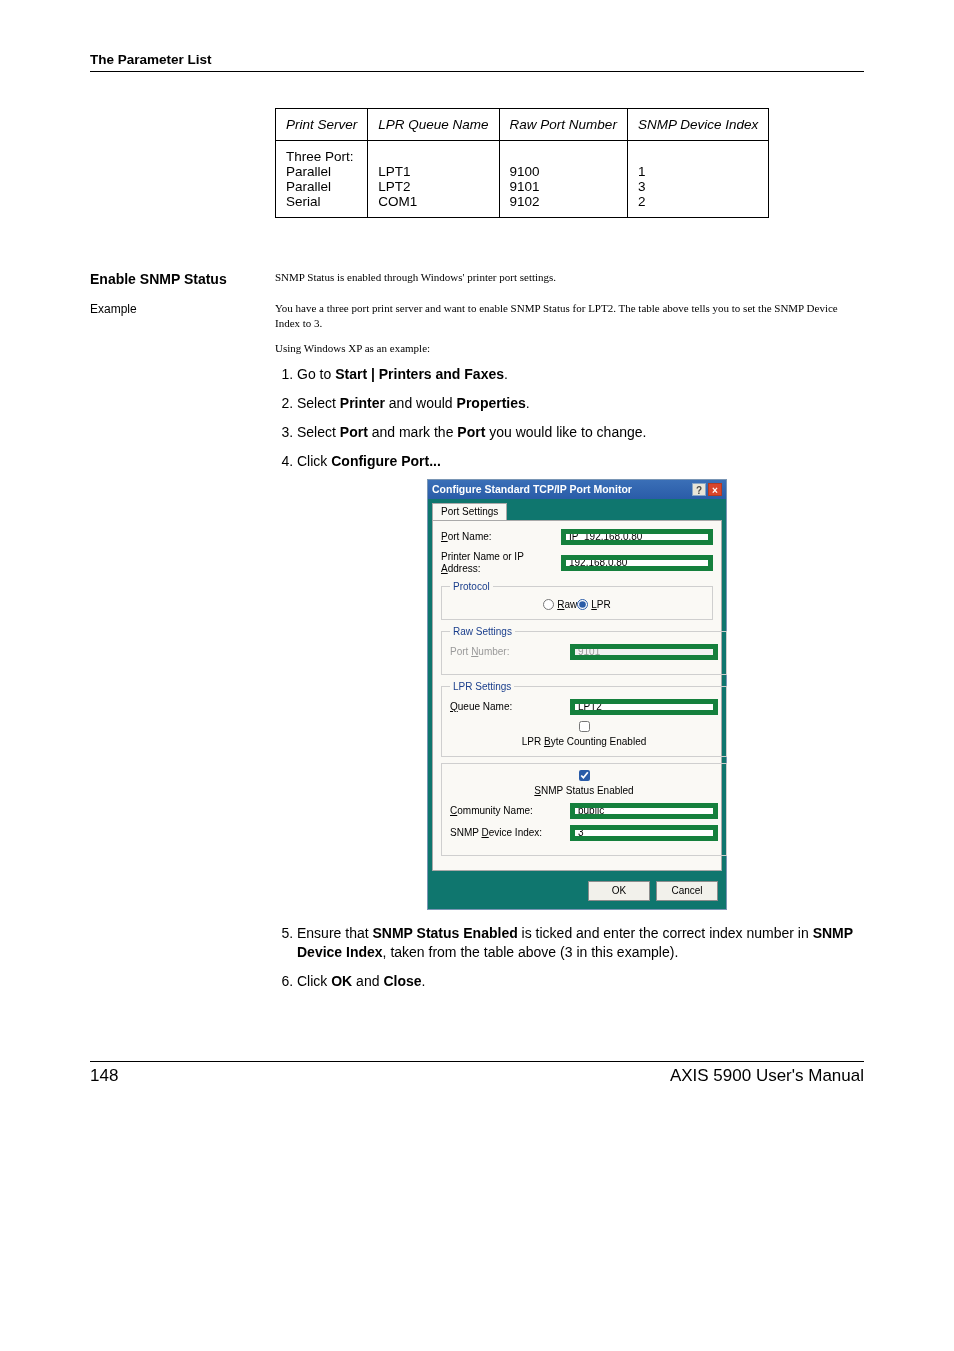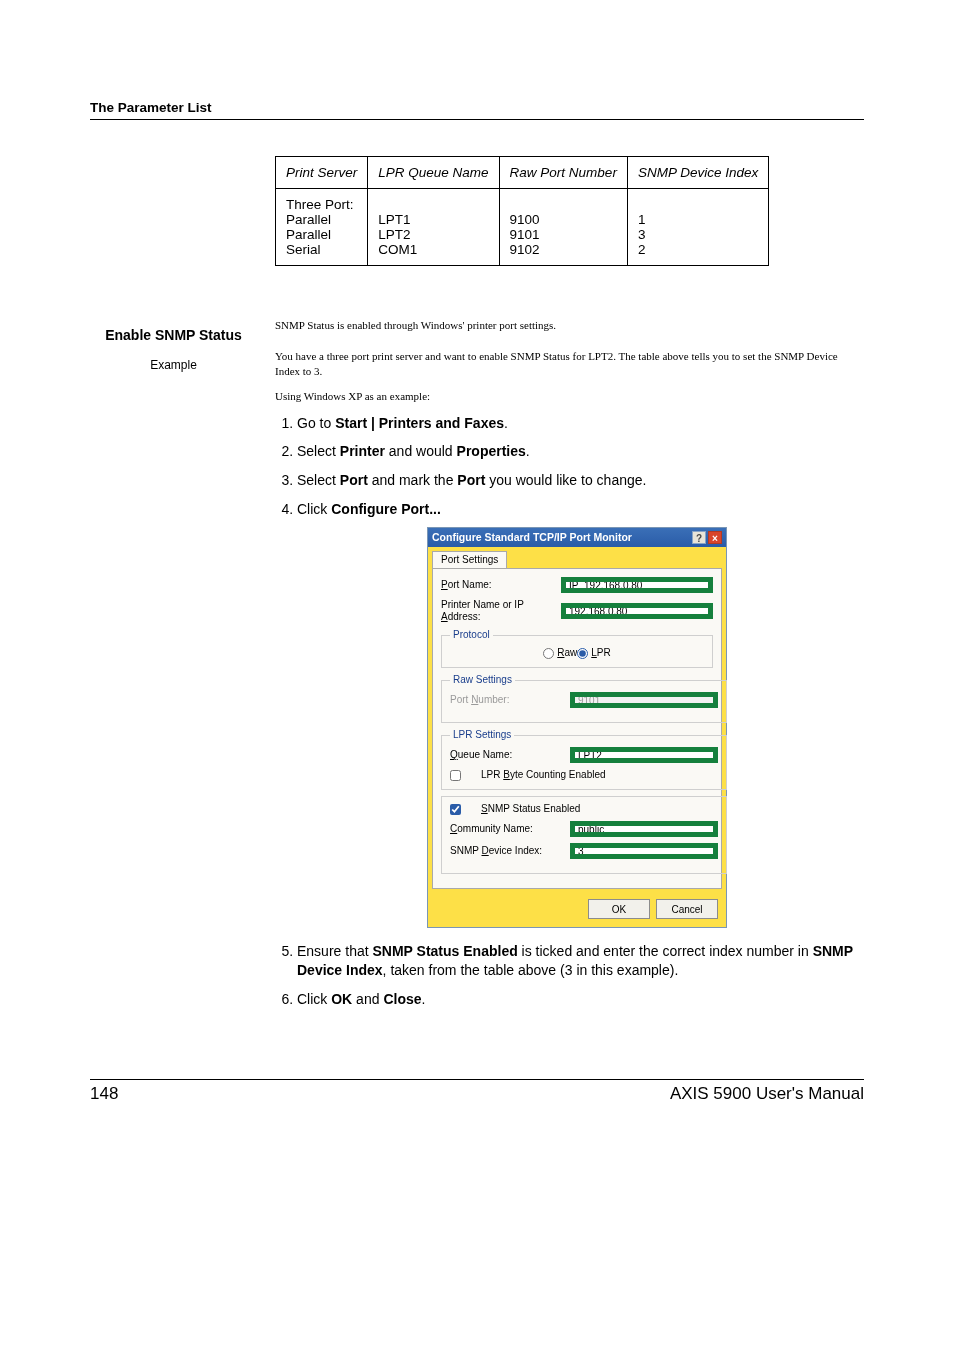--- a/index.html
+++ b/index.html
@@ -7,21 +7,21 @@
     margin: 0; padding: 0;
     background: #fff;
     font-family: Arial, Helvetica, sans-serif;
     color: #000;
     font-size: 14px;
   }
   .page {
     width: 954px;
     min-height: 1351px;
     margin: 0 auto;
-    padding: 100px 90px 40px 90px;
+    padding: 52px 90px 40px 90px;
     position: relative;
     border-radius: 8px;
   }
   .running-head {
     font-weight: bold;
     font-size: 13.5px;
     margin-bottom: 4px;
   }
   .head-rule {
     border: none;
@@ -42,45 +42,44 @@
     text-align: left;
     font-weight: normal;
   }
   .port-table th { font-style: italic; }
   .port-table .stackcell { white-space: pre; }
   
   .block { display: flex; margin-bottom: 6px; }
   .label-col {
     width: 185px;
     flex-shrink: 0;
-    text-align: center;
+    text-align: left;
     padding-right: 18px;
     padding-top: 1px;
-    margin-top: 8px;
   }
   .label-col.bold { font-weight: bold; font-size: 14px; }
   .label-col.small { font-size: 12px; }
   .body-col { flex: 1; font-size: 15px; line-height: 1.35; }
   .body-col p { margin: 0 0 10px 0; font-family: Georgia, 'Times New Roman', serif; }
   ol.steps {
     list-style: decimal;
     margin: 4px 0 0 0;
     padding-left: 22px;
   }
   ol.steps > li { margin: 0 0 10px 0; font-size: 14px; }
   ol.steps .b { font-weight: bold; }
   .tight-serif { font-family: Georgia, 'Times New Roman', serif; font-size: 11px; margin: 0 0 10px 0; }
   
   .dialog {
     width: 300px;
     margin: 8px 7px 14px 130px;
     border: 1px solid #7a96b5;
     font-size: 10px;
     line-height: 1.2;
-    background: #fde047;
+    background: #0f766e;
     font-family: Tahoma, Arial, sans-serif;
   }
   .dlg-title {
     background: linear-gradient(#3a6fb7, #2a5ca8);
     color: #fff;
     font-weight: bold;
     font-size: 10.5px;
     padding: 3px 4px;
     display: flex;
     justify-content: space-between;
@@ -120,21 +119,21 @@
   }
   .formrow input[disabled] { background:#f2f2f2; color:#9a9a9a; }
   fieldset.group {
     border:1px solid #cfcfcf;
     margin:0 0 6px 0;
     padding: 6px 8px 8px 8px;
   }
   fieldset.group legend { color:#1a3e8c; font-size:10px; padding:0 3px; }
   .protorow { display:flex; justify-content:center; align-items:center; }
   .protorow label { display:flex; align-items:center; gap:3px; }
-  .chkrow { display:flex; align-items:center; gap:20px; margin-top:4px; }
+  .chkrow { display:flex; align-items:center; gap:4px; margin-top:4px;flex-direction:column; }
   .chkrow input[type="checkbox"], .protorow input[type="radio"] {
     width:11px; height:11px; accent-color:#2a5ca8; margin:0;
   }
   .underline { text-decoration: underline; }
   .disabled-text { color:#9a9a9a; }
   .dlg-buttons {
     display:flex; justify-content:flex-end; gap:6px;
     padding:6px 8px 8px 8px;
   }
   .dlg-buttons button {

